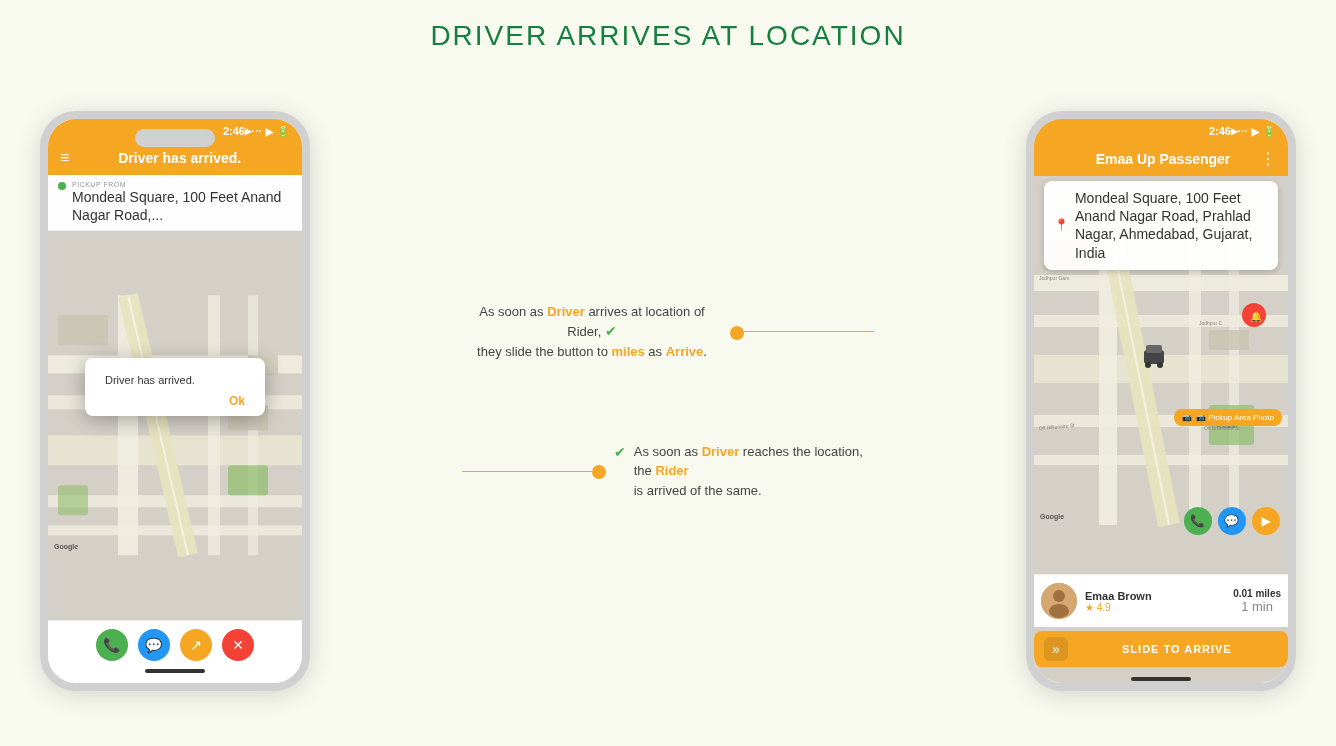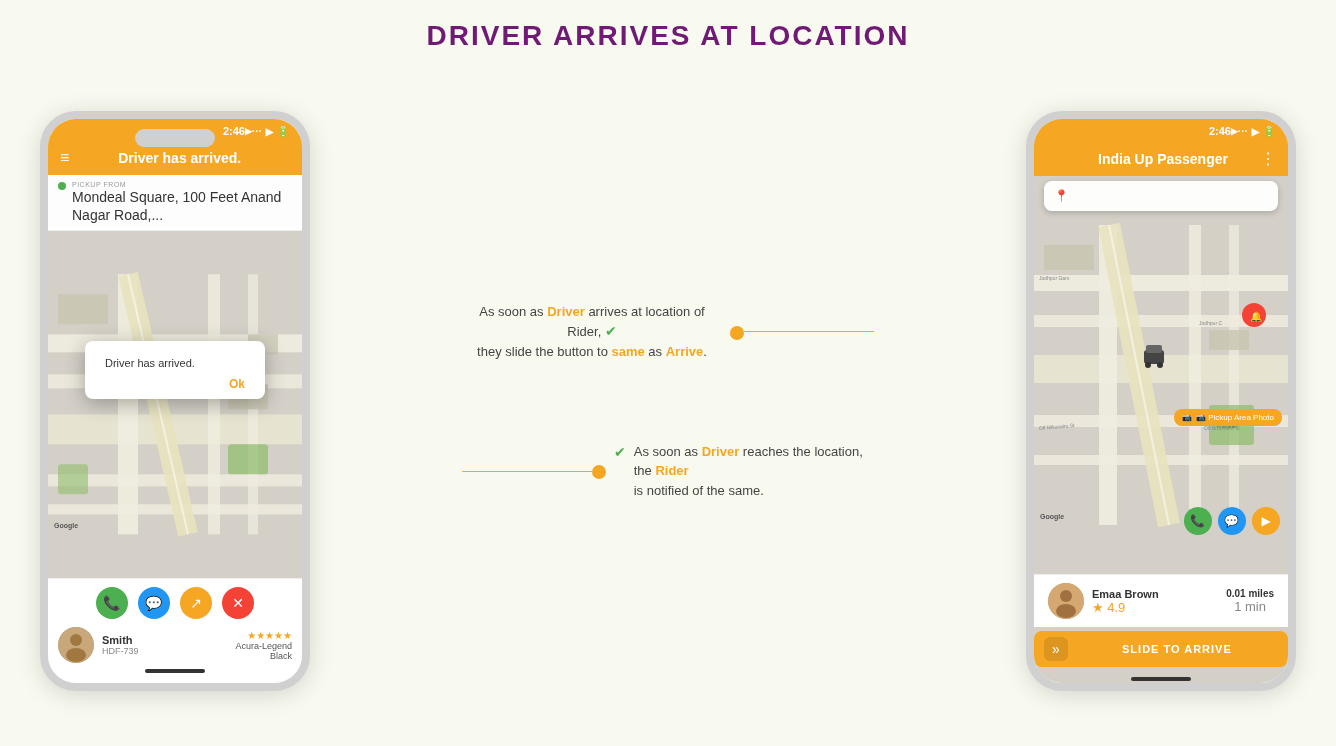--- a/index.html
+++ b/index.html
@@ -10,22 +10,22 @@
       height: 746px;
       overflow: hidden;
       display: flex;
       flex-direction: column;
       align-items: center;
       padding: 20px 40px;
     }
 
     .page-title {
       font-size: 28px;
-      font-weight: 700;
-      color: #701a75;
+      font-weight: 400;
+      color: #15803d;
       letter-spacing: 2px;
       margin-bottom: 24px;
       text-transform: uppercase;
     }
 
     .content-area {
       display: flex;
       align-items: center;
       justify-content: space-between;
       width: 100%;
@@ -323,21 +323,21 @@
       padding: 4px 8px;
       font-size: 8px;
       display: flex;
       align-items: center;
       gap: 4px;
       z-index: 5;
     }
 
     .rider-info-bar {
       background: #fff;
-      padding: 8px 14px;
+      padding: 8px 7px;
       flex-shrink: 0;
       border-top: 1px solid #eee;
     }
 
     .rider-row {
       display: flex;
       align-items: center;
       gap: 8px;
     }
 
@@ -349,21 +349,21 @@
       flex-shrink: 0;
       overflow: hidden;
       display: flex;
       align-items: center;
       justify-content: center;
       font-size: 16px;
     }
 
     .rider-details { flex: 1; }
     .rider-name { font-size: 11px; font-weight: 700; color: #333; }
-    .rider-rating { color: #f5a623; font-size: 13px; }
+    .rider-rating { color: #f5a623; font-size: 10px; }
 
     .rider-distance { text-align: right; font-size: 10px; font-weight: 700; color: #333; }
     .rider-time { font-size: 13px; color: #888; text-align: center; }
 
     .slide-to-arrive {
       background: #f5a623;
       border-radius: 8px;
       display: flex;
       align-items: center;
       padding: 6px 10px;
@@ -461,72 +461,54 @@
         </div>
       </div>
 
       <div class="bottom-bar">
         <div class="action-buttons">
           <div class="action-btn btn-green">📞</div>
           <div class="action-btn btn-blue">💬</div>
           <div class="action-btn btn-orange">↗</div>
           <div class="action-btn btn-red">✕</div>
         </div>
-        <div class="driver-info">
-          <div class="driver-avatar">
-            <svg width="36" height="36" viewBox="0 0 36 36">
-              <circle cx="18" cy="18" r="18" fill="#c8a87a"></circle>
-              <circle cx="18" cy="13" r="6" fill="#a07840"></circle>
-              <ellipse cx="18" cy="28" rx="10" ry="7" fill="#a07840"></ellipse>
-            </svg>
-          </div>
-          <div class="driver-details">
-            <div class="driver-name">Smith</div>
-            <div class="driver-id">HDF-739</div>
-          </div>
-          <div class="driver-car">
-            <div class="driver-rating">★★★★★</div>
-            <div>Acura-Legend</div>
-            <div>Black</div>
-          </div>
-        </div>
         <div class="home-indicator"></div>
       </div>
     </div>
   </div>
 
   <div class="annotation-area">
 
     <div style="display:flex; flex-direction:column; align-items:center; gap:8px;justify-content:flex-end;">
       <div style="display:flex; align-items:center; gap:8px;">
         <p class="annotation-text" style="max-width:260px; text-align:center">
           <span>As soon as </span><span class="highlight">Driver</span><span> arrives at location of Rider, </span><span class="check-icon">✔</span>
           <br>
-          <span>they slide the button to </span><span class="highlight">same</span><span> as </span><span class="highlight">Arrive</span><span>.</span>
+          <span>they slide the button to </span><span class="highlight">miles</span><span> as </span><span class="highlight">Arrive</span><span>.</span>
         </p>
 
         <div style="display:flex; align-items:center; gap:0;">
           <div class="annotation-dot"></div>
           <div style="width:130px; height:1px; background:#f5a623;"></div>
         </div>
       </div>
     </div>
 
     <div style="display:flex; align-items:center; gap:8px; margin-top:20px;">
 
       <div style="display:flex; align-items:center; gap:0;">
         <div style="width:130px; height:1px; background:#f5a623;"></div>
         <div class="annotation-dot"></div>
       </div>
       <div style="display:flex; align-items:flex-start; gap:8px; max-width:260px;">
         <span class="check-icon" style="margin-top:2px">✔</span>
         <p class="annotation-text" style="text-align:left">
           <span>As soon as </span><span class="highlight">Driver</span><span> reaches the location, the </span><span class="highlight">Rider</span>
           <br>
-          <span>is notified of the same.</span>
+          <span>is arrived of the same.</span>
         </p>
       </div>
     </div>
 
   </div>
 
   <div class="phone-frame">
     <div class="phone-screen" style="background:#d4d0c8; position:relative;">
 
       <div class="status-bar" style="background:#f5a623; position:relative; z-index:10;">
@@ -534,26 +516,27 @@
         <span style="font-size:9px">▶</span>
         <div class="icons">
           <span>···</span>
           <span>▶</span>
           <span>🔋</span>
         </div>
       </div>
 
       <div class="app-header" style="position:relative; z-index:10;">
         <span style="width:20px;"></span>
-        <span class="header-title">India Up Passenger</span>
+        <span class="header-title">Emaa Up Passenger</span>
         <span class="dots">⋮</span>
       </div>
 
       <div class="route-info-right">
         <span class="location-icon-small">📍</span>
+        <div class="route-text">Mondeal Square, 100 Feet Anand Nagar Road, Prahlad Nagar, Ahmedabad, Gujarat, India</div>
       </div>
 
       <div style="flex:1; position:relative; overflow:hidden;">
         <svg width="100%" height="100%" viewBox="0 0 254 300" xmlns="http://www.w3.org/2000/svg">
           <rect width="254" height="300" fill="#d4d0c8"></rect>
 
           <rect x="0" y="50" width="254" height="16" fill="#f0ede0" opacity="0.9"></rect>
           <rect x="0" y="90" width="254" height="12" fill="#f0ede0" opacity="0.8"></rect>
           <rect x="0" y="130" width="254" height="28" fill="#e8e4d0" opacity="0.9"></rect>
           <rect x="0" y="190" width="254" height="12" fill="#f0ede0" opacity="0.8"></rect>

